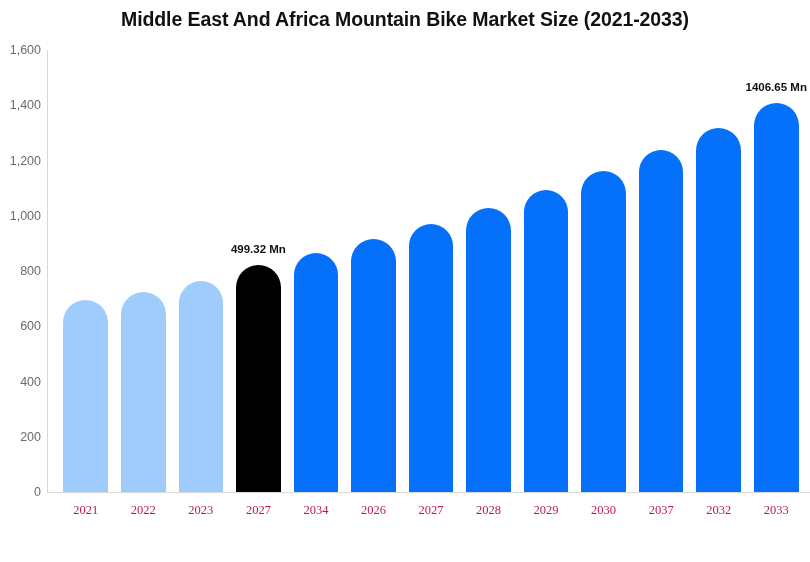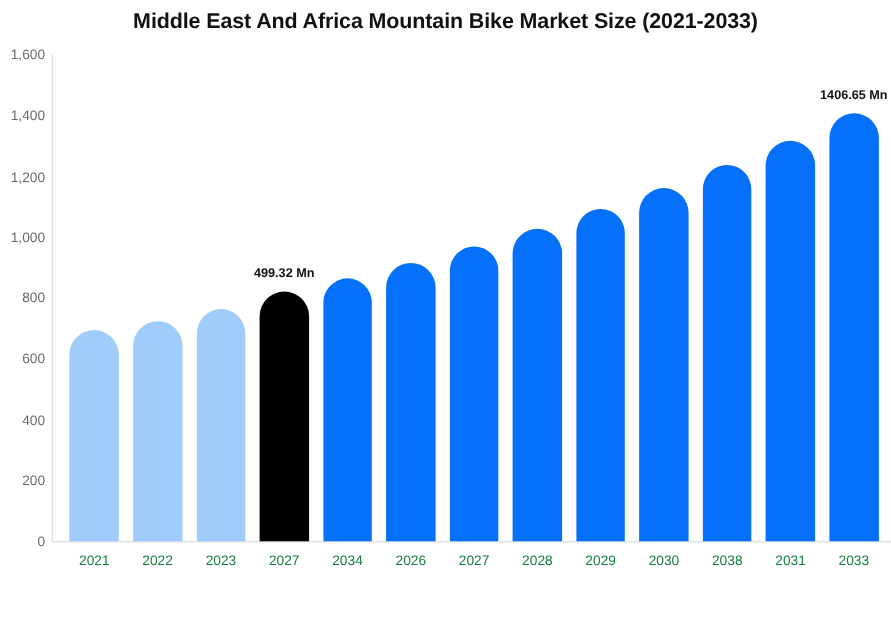--- a/index.html
+++ b/index.html
@@ -71,23 +71,24 @@
     position: absolute;
     left: 0px;
     top: 50px;
     width: 41px;
     height: 442px;
   }
   .x-tick-label {
     position: absolute;
     top: 0;
     font-size: 12.5px;
-    color: #15803d;
+    color: #be185d;
     transform: translateX(-50%);
     white-space: nowrap;
+    font-family: Liberation Serif, serif;
   }
   #x-tick-labels {
     position: absolute;
     left: 47px;
     top: 503px;
     width: 763px;
     height: 20px;
   }
   
   .bar {
@@ -173,19 +174,19 @@
       <div class="x-tick-label" style="left: 38.7692px;">2021</div>
       <div class="x-tick-label" style="left: 96.3077px;">2022</div>
       <div class="x-tick-label" style="left: 153.846px;">2023</div>
       <div class="x-tick-label" style="left: 211.385px;">2027</div>
       <div class="x-tick-label" style="left: 268.923px;">2034</div>
       <div class="x-tick-label" style="left: 326.462px;">2026</div>
       <div class="x-tick-label" style="left: 384px;">2027</div>
       <div class="x-tick-label" style="left: 441.538px;">2028</div>
       <div class="x-tick-label" style="left: 499.077px;">2029</div>
       <div class="x-tick-label" style="left: 556.615px;">2030</div>
-      <div class="x-tick-label" style="left: 614.154px;">2038</div>
-      <div class="x-tick-label" style="left: 671.692px;">2031</div>
+      <div class="x-tick-label" style="left: 614.154px;">2037</div>
+      <div class="x-tick-label" style="left: 671.692px;">2032</div>
       <div class="x-tick-label" style="left: 729.231px;">2033</div>
     </div>
 
 
 </div>
 
 </body></html>

